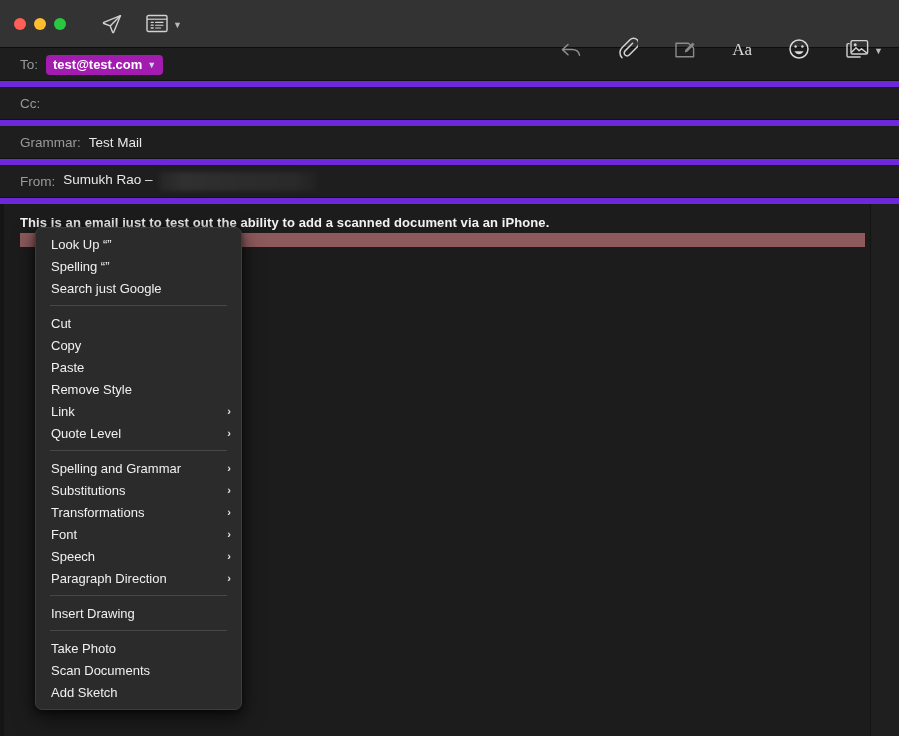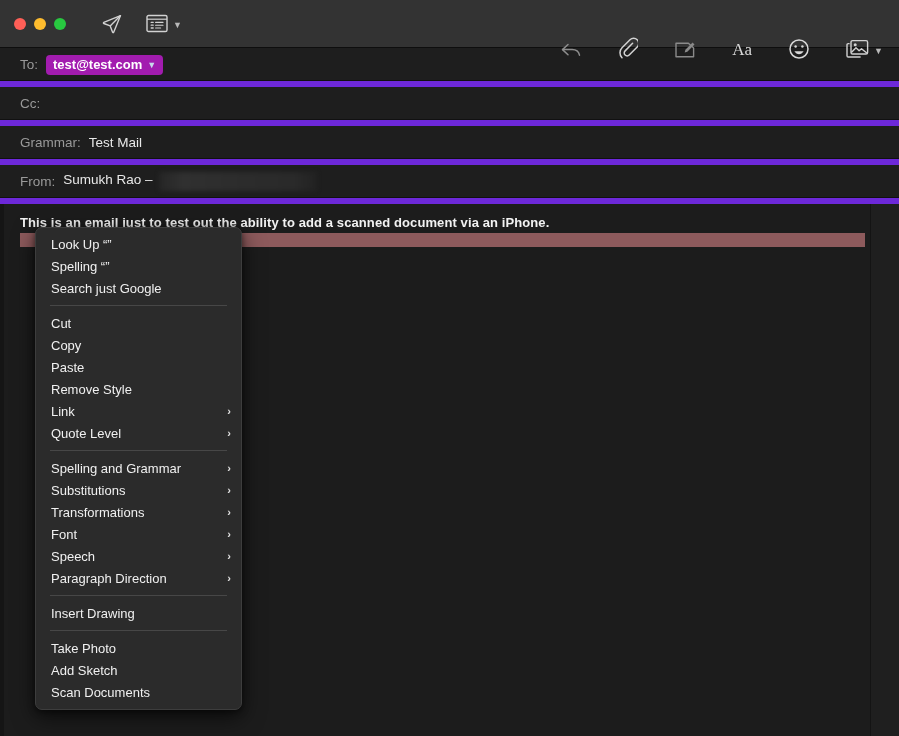--- a/index.html
+++ b/index.html
@@ -383,20 +383,20 @@
       </div>
       <div class="msep"></div>
       <div class="mi">
         <span class="mlabel">Insert Drawing</span>
       </div>
       <div class="msep"></div>
       <div class="mi">
         <span class="mlabel">Take Photo</span>
       </div>
       <div class="mi">
+        <span class="mlabel">Scan Documents</span>
+      </div>
+      <div class="mi">
         <span class="mlabel">Add Sketch</span>
       </div>
-      <div class="mi">
-        <span class="mlabel">Scan Documents</span>
-      </div>
     </div>
 
 </div>
 
 </body></html>

